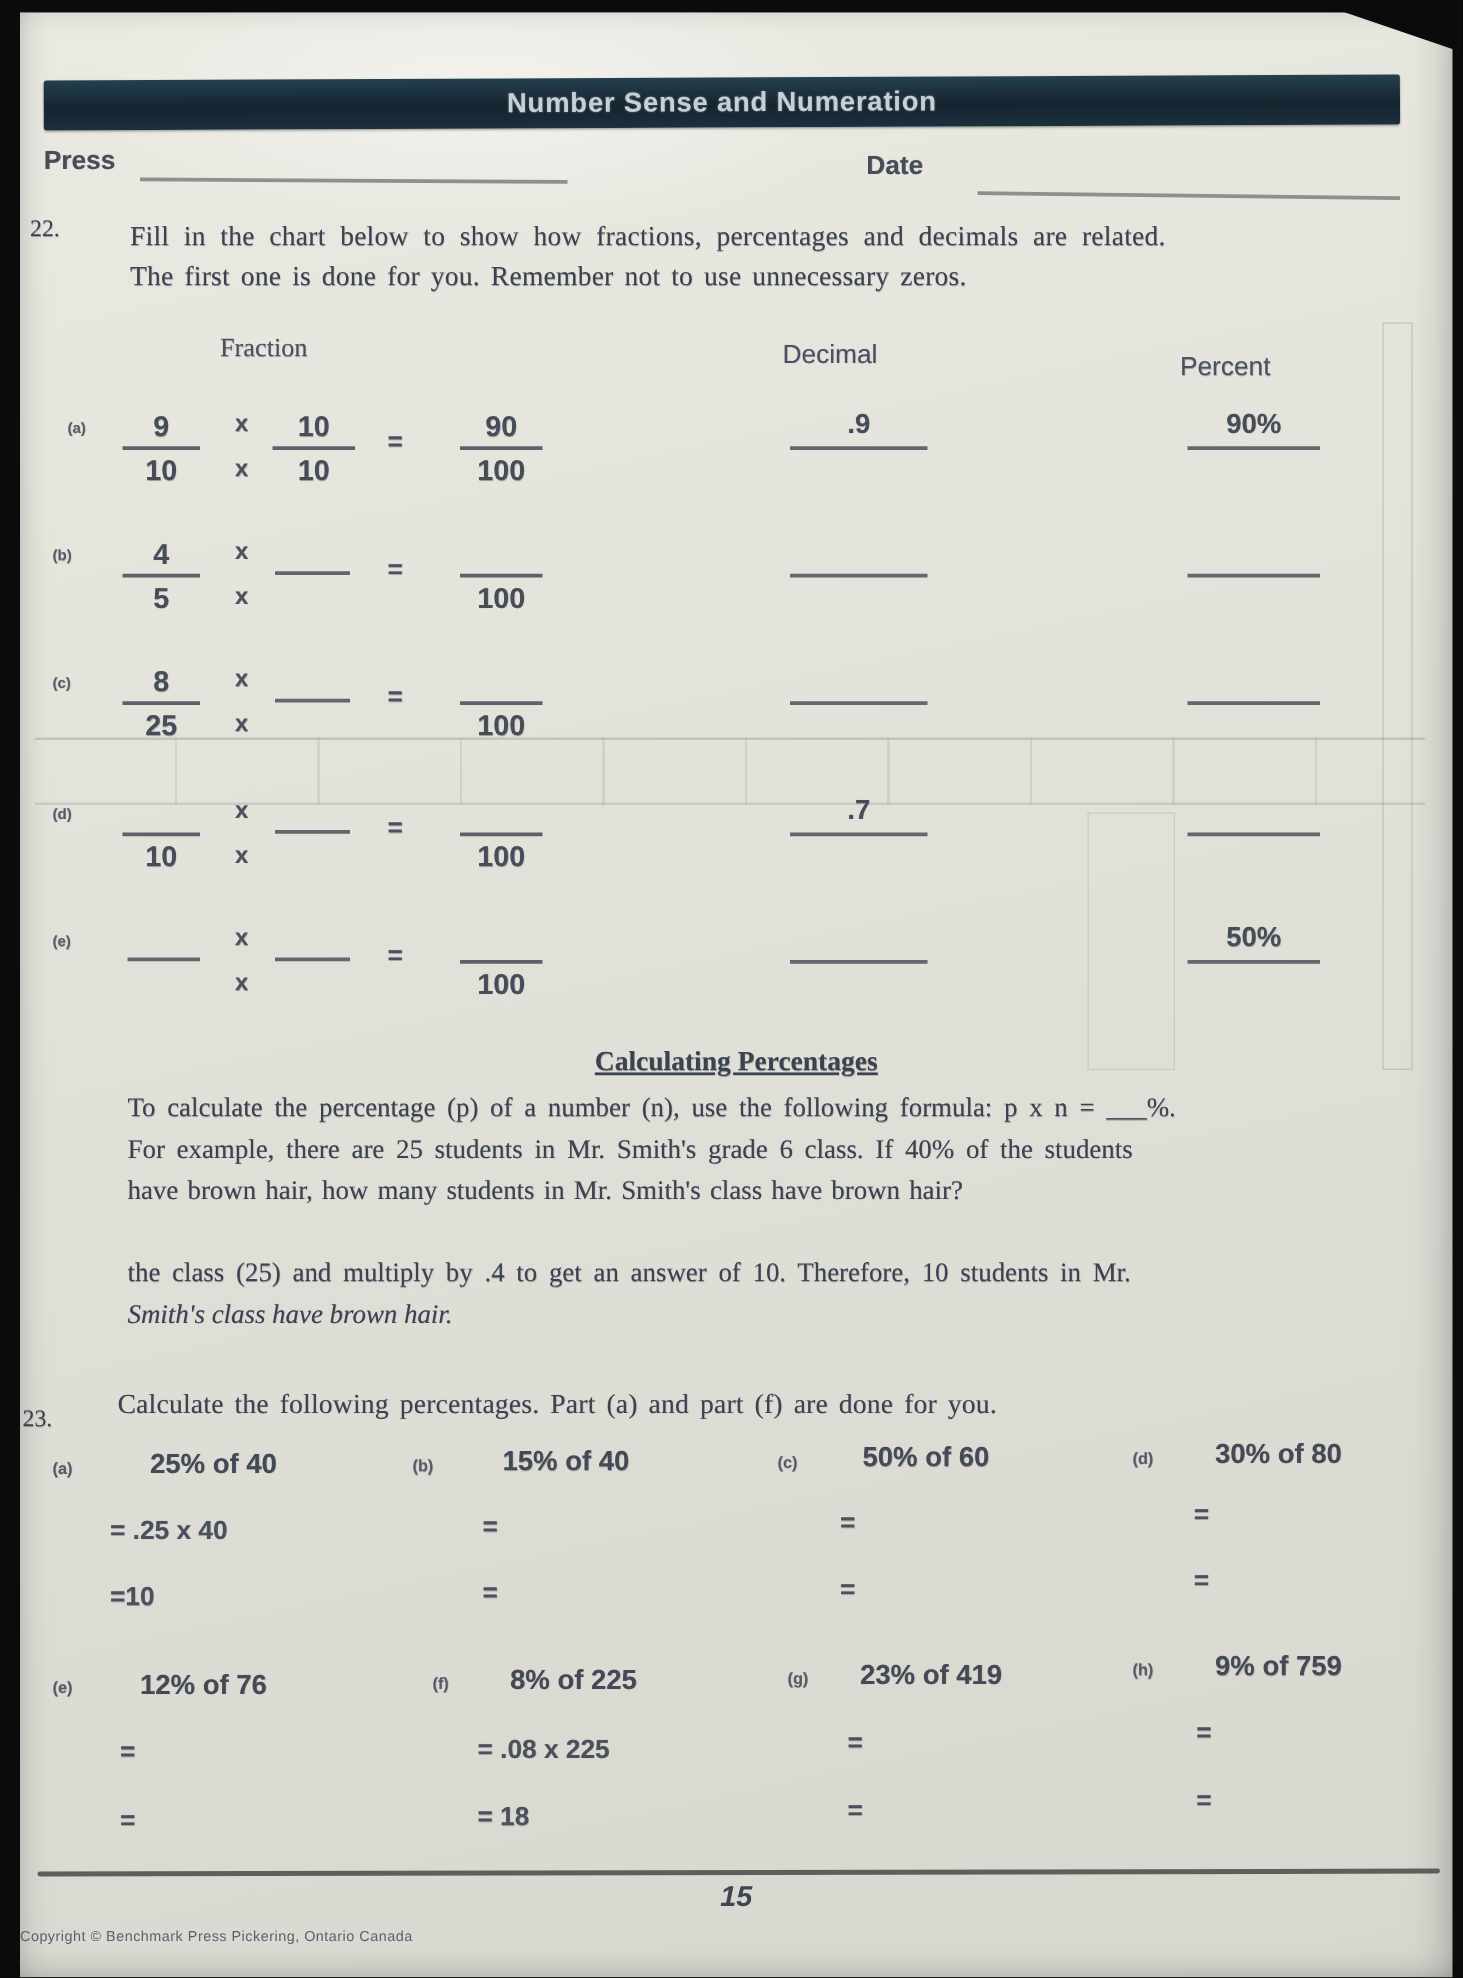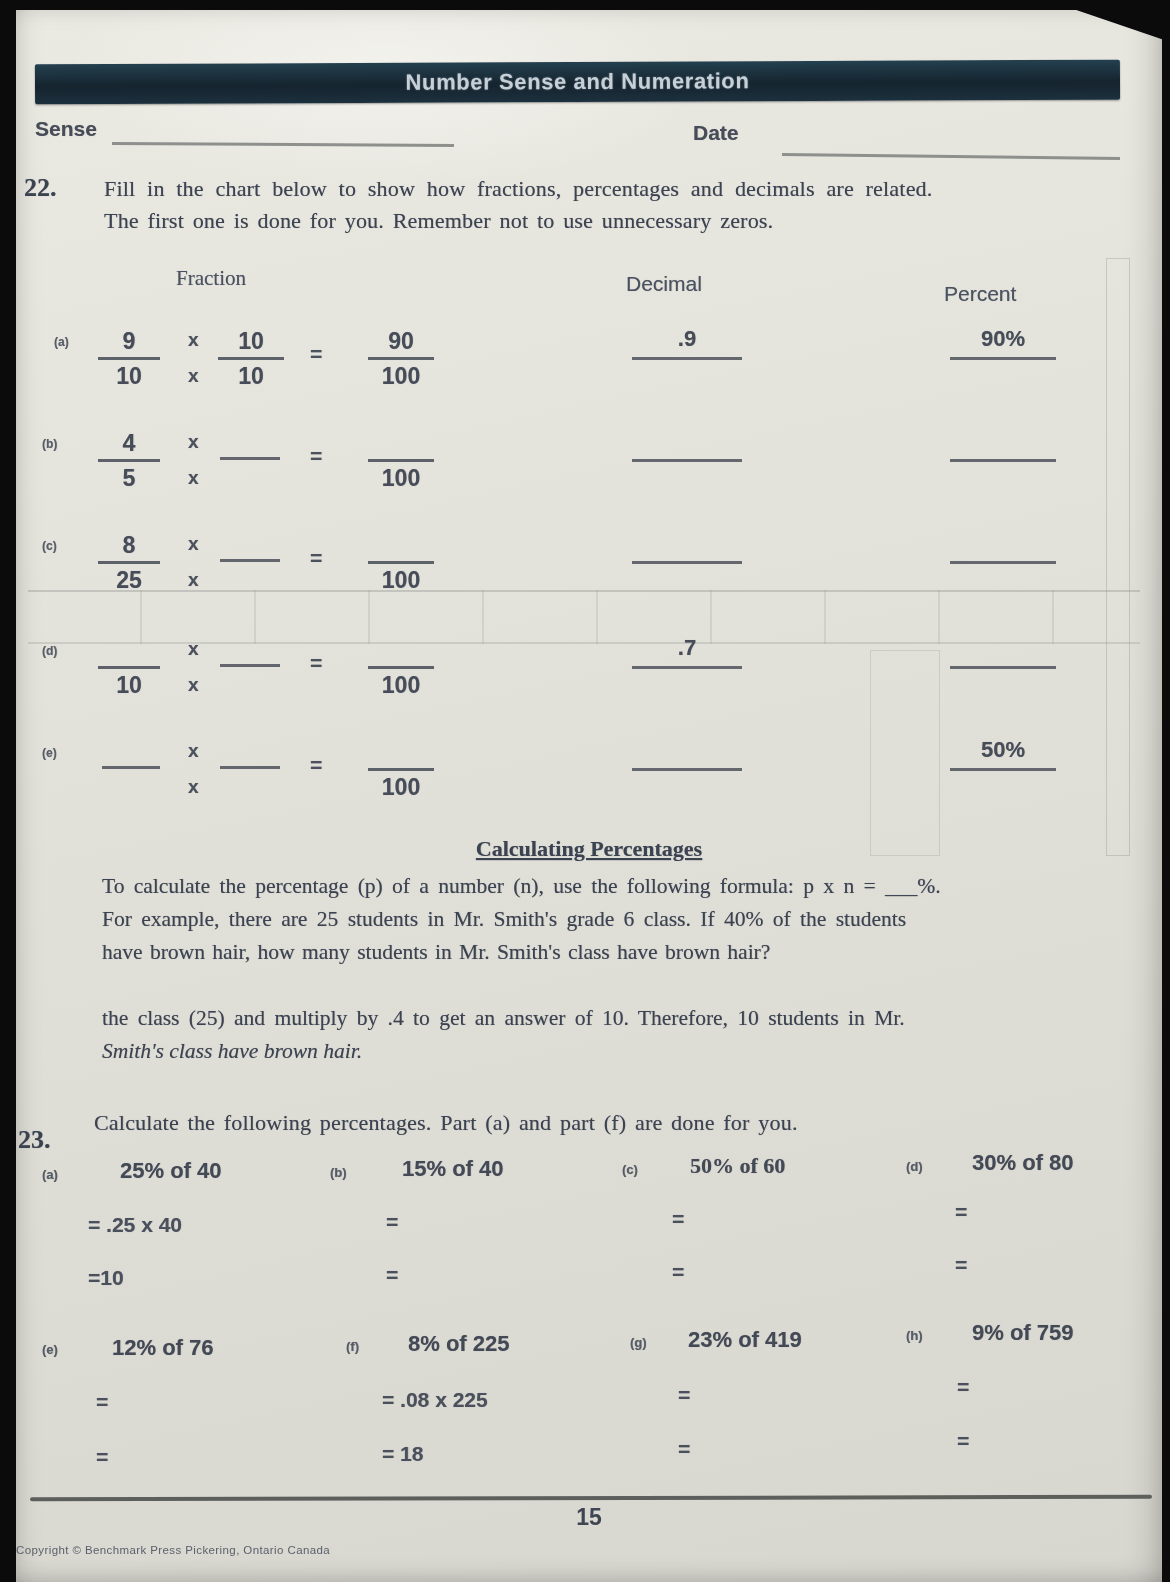--- a/index.html
+++ b/index.html
@@ -16,21 +16,21 @@
   .sans{font-family:"Liberation Sans",sans-serif;color:#464c58;
         text-shadow:.3px .4px .7px rgba(60,66,80,.45);}
   .serif{font-family:"Liberation Serif",serif;color:#3b4250;
         text-shadow:.3px .4px .7px rgba(55,62,78,.45);}
   .bar{background:linear-gradient(180deg,#24404f 0%,#15242f 55%,#1c303d 100%);
        border-radius:2px;transform:rotate(-.25deg);box-shadow:0 1px 2px rgba(0,0,0,.35);}
   .bar-title{width:100%;text-align:center;line-height:40px;font-size:22px;font-weight:600;
        color:#c7cfd7;letter-spacing:.6px;text-shadow:0 0 2px rgba(180,195,205,.5);}
   .fldlbl{font-size:21px;font-weight:600;}
   .wline{border-top:3px solid #8d908d;}
-  .qnum{font-size:26px;font-weight:700;}
+  .qnum{font-size:19px;font-weight:400;}
   .prompt{font-size:22px;letter-spacing:.2px;}
   .colhdr{font-size:21px;font-weight:400;color:#4a5160;}
   .rlbl{font-size:12px;font-weight:600;color:#585e68;}
   .frac{text-align:center;width:62px;font-size:23px;font-weight:600;}
   .fnum{height:30px;line-height:29px;border-bottom:3px solid #5d616a;}
   .fden{height:30px;line-height:33px;}
   .dash{border-top:3px solid #63666d;}
   .xmark{font-size:19px;font-weight:600;color:#4b515d;}
   .eq{font-size:21px;font-weight:600;color:#4b515d;}
   .slot{text-align:center;}
@@ -50,21 +50,21 @@
 </head>
 <body>
 
 <div id="stage">
   <div id="page">
 
     <div class="abs bar" style="left:19px;top:52px;width:1085px;height:40px;">
       <div class="bar-title">Number Sense and Numeration</div>
     </div>
 
-    <span class="abs sans fldlbl" style="left:19px;top:107px;">Sense</span>
+    <span class="abs sans fldlbl" style="left:19px;top:107px;">Press</span>
     <div class="abs wline" style="left:96px;top:133px;width:342px;transform:rotate(.35deg);"></div>
     <span class="abs sans fldlbl" style="left:677px;top:111px;">Date</span>
     <div class="abs wline" style="left:766px;top:145px;width:338px;transform:rotate(.7deg);"></div>
 
     <span class="abs serif qnum" style="left:8px;top:163px;">22.</span>
     <div class="abs serif prompt" style="left:88px;top:166px;width:1035px;word-spacing:6px;">Fill in the chart below to show how fractions, percentages and decimals are related.</div>
     <div class="abs serif prompt" style="left:88px;top:198px;width:1035px;word-spacing:3px;">The first one is done for you.  Remember not to use unnecessary zeros.</div>
 
     <span class="abs sans colhdr" style="left:160px;top:256px;font-family:Liberation Serif, serif;">Fraction</span>
     <span class="abs sans colhdr" style="left:610px;top:262px;">Decimal</span>
@@ -198,21 +198,21 @@
     <span class="abs sans qprob" style="left:104px;top:1148px;">25% of 40</span>
     <span class="abs sans qwork" style="left:72px;top:1203px;">= .25 x 40</span>
     <span class="abs sans qwork" style="left:72px;top:1256px;">=10</span>
 
     <span class="abs sans qlbl" style="left:314px;top:1155px;">(b)</span>
     <span class="abs sans qprob" style="left:386px;top:1146px;">15% of 40</span>
     <span class="abs sans qwork" style="left:370px;top:1200px;">=</span>
     <span class="abs sans qwork" style="left:370px;top:1253px;">=</span>
 
     <span class="abs sans qlbl" style="left:606px;top:1152px;">(c)</span>
-    <span class="abs sans qprob" style="left:674px;top:1143px;font-family:Liberation Serif, serif;">50% of 60</span>
+    <span class="abs sans qprob" style="left:674px;top:1143px;">50% of 60</span>
     <span class="abs sans qwork" style="left:656px;top:1197px;">=</span>
     <span class="abs sans qwork" style="left:656px;top:1250px;">=</span>
 
     <span class="abs sans qlbl" style="left:890px;top:1149px;">(d)</span>
     <span class="abs sans qprob" style="left:956px;top:1140px;">30% of 80</span>
     <span class="abs sans qwork" style="left:939px;top:1190px;">=</span>
     <span class="abs sans qwork" style="left:939px;top:1243px;">=</span>
 
     <span class="abs sans qlbl" style="left:26px;top:1332px;">(e)</span>
     <span class="abs sans qprob" style="left:96px;top:1325px;">12% of 76</span>
@@ -228,18 +228,18 @@
     <span class="abs sans qprob" style="left:672px;top:1317px;">23% of 419</span>
     <span class="abs sans qwork" style="left:662px;top:1373px;">=</span>
     <span class="abs sans qwork" style="left:662px;top:1427px;">=</span>
 
     <span class="abs sans qlbl" style="left:890px;top:1318px;">(h)</span>
     <span class="abs sans qprob" style="left:956px;top:1310px;">9% of 759</span>
     <span class="abs sans qwork" style="left:941px;top:1365px;">=</span>
     <span class="abs sans qwork" style="left:941px;top:1419px;">=</span>
 
     <div class="abs footer-rule" style="left:14px;top:1486px;width:1122px;"></div>
-    <div class="abs pgnum" style="left:0;top:1494px;">15</div>
+    <div class="abs pgnum" style="left:0;top:1494px;font-style:italic;">15</div>
     <div class="abs copy" style="left:0;top:1534px;">Copyright © Benchmark Press  Pickering, Ontario  Canada</div>
   </div>
 
   <div class="abs wedge" style="right:0;top:0;width:150px;height:42px;"></div>
 </div>
 
 </body></html>

